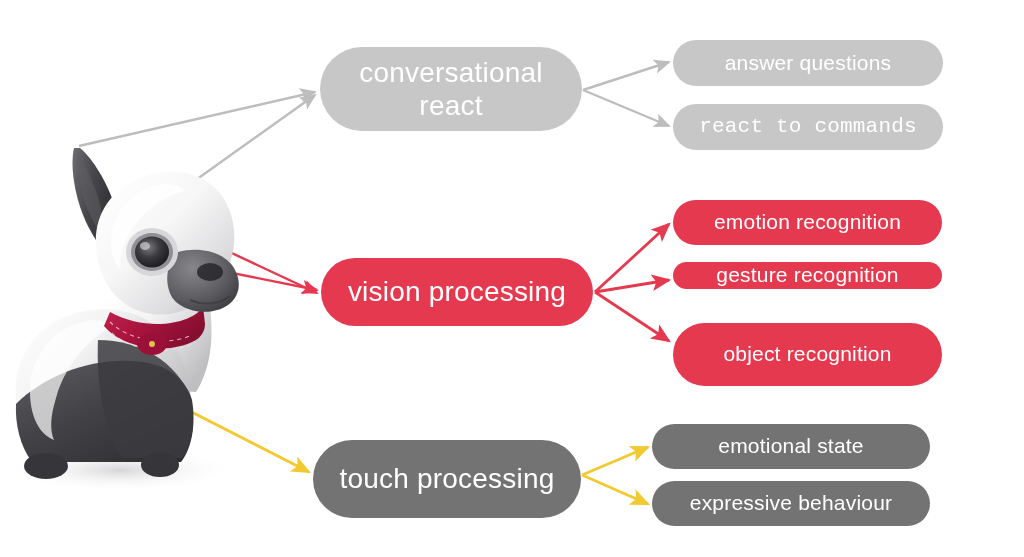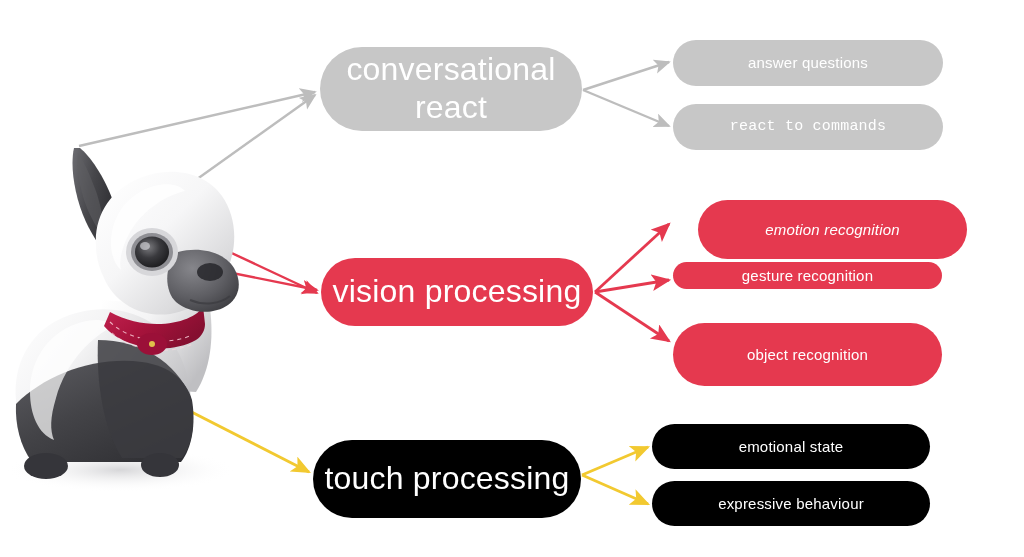--- a/index.html
+++ b/index.html
@@ -35,40 +35,40 @@
     align-items: center;
     justify-content: center;
     text-align: center;
     color: #ffffff;
     letter-spacing: 0.2px;
     line-height: 1.18;
     border-radius: 999px;
     user-select: none;
   }
   .node-branch {
-    font-size: 32px;
+    font-size: 28px;
     font-weight: 400;
   }
   .node-leaf {
-    font-size: 15px;
+    font-size: 21px;
     font-weight: 400;
   }
   .c-gray   { background: #c7c7c7; }
   .c-red    { background: #e5394f; }
-  .c-yellow { background: #000000; }
+  .c-yellow { background: #737373; }
 
   
   #node-conversational { left: 320px; top: 47px;  width: 262px; height: 84px; }
   #node-vision         { left: 321px; top: 258px; width: 272px; height: 68px; }
   #node-touch          { left: 313px; top: 440px; width: 268px; height: 78px; }
 
   
   #leaf-answer-questions   { left: 673px; top: 40px;  width: 270px; height: 46px; }
   #leaf-react-commands     { left: 673px; top: 104px; width: 270px; height: 46px; font-family: Liberation Mono, monospace; }
-  #leaf-emotion-recog      { left: 698px; top: 200px; width: 269px; height: 59px; font-style: italic; }
+  #leaf-emotion-recog      { left: 673px; top: 200px; width: 269px; height: 45px; }
   #leaf-gesture-recog      { left: 673px; top: 262px; width: 269px; height: 27px; }
   #leaf-object-recog       { left: 673px; top: 323px; width: 269px; height: 63px; }
   #leaf-emotional-state    { left: 652px; top: 424px; width: 278px; height: 45px; }
   #leaf-expressive-behav   { left: 652px; top: 481px; width: 278px; height: 45px; }
 </style>
 </head>
 <body>
 
 <div id="diagram">
 

